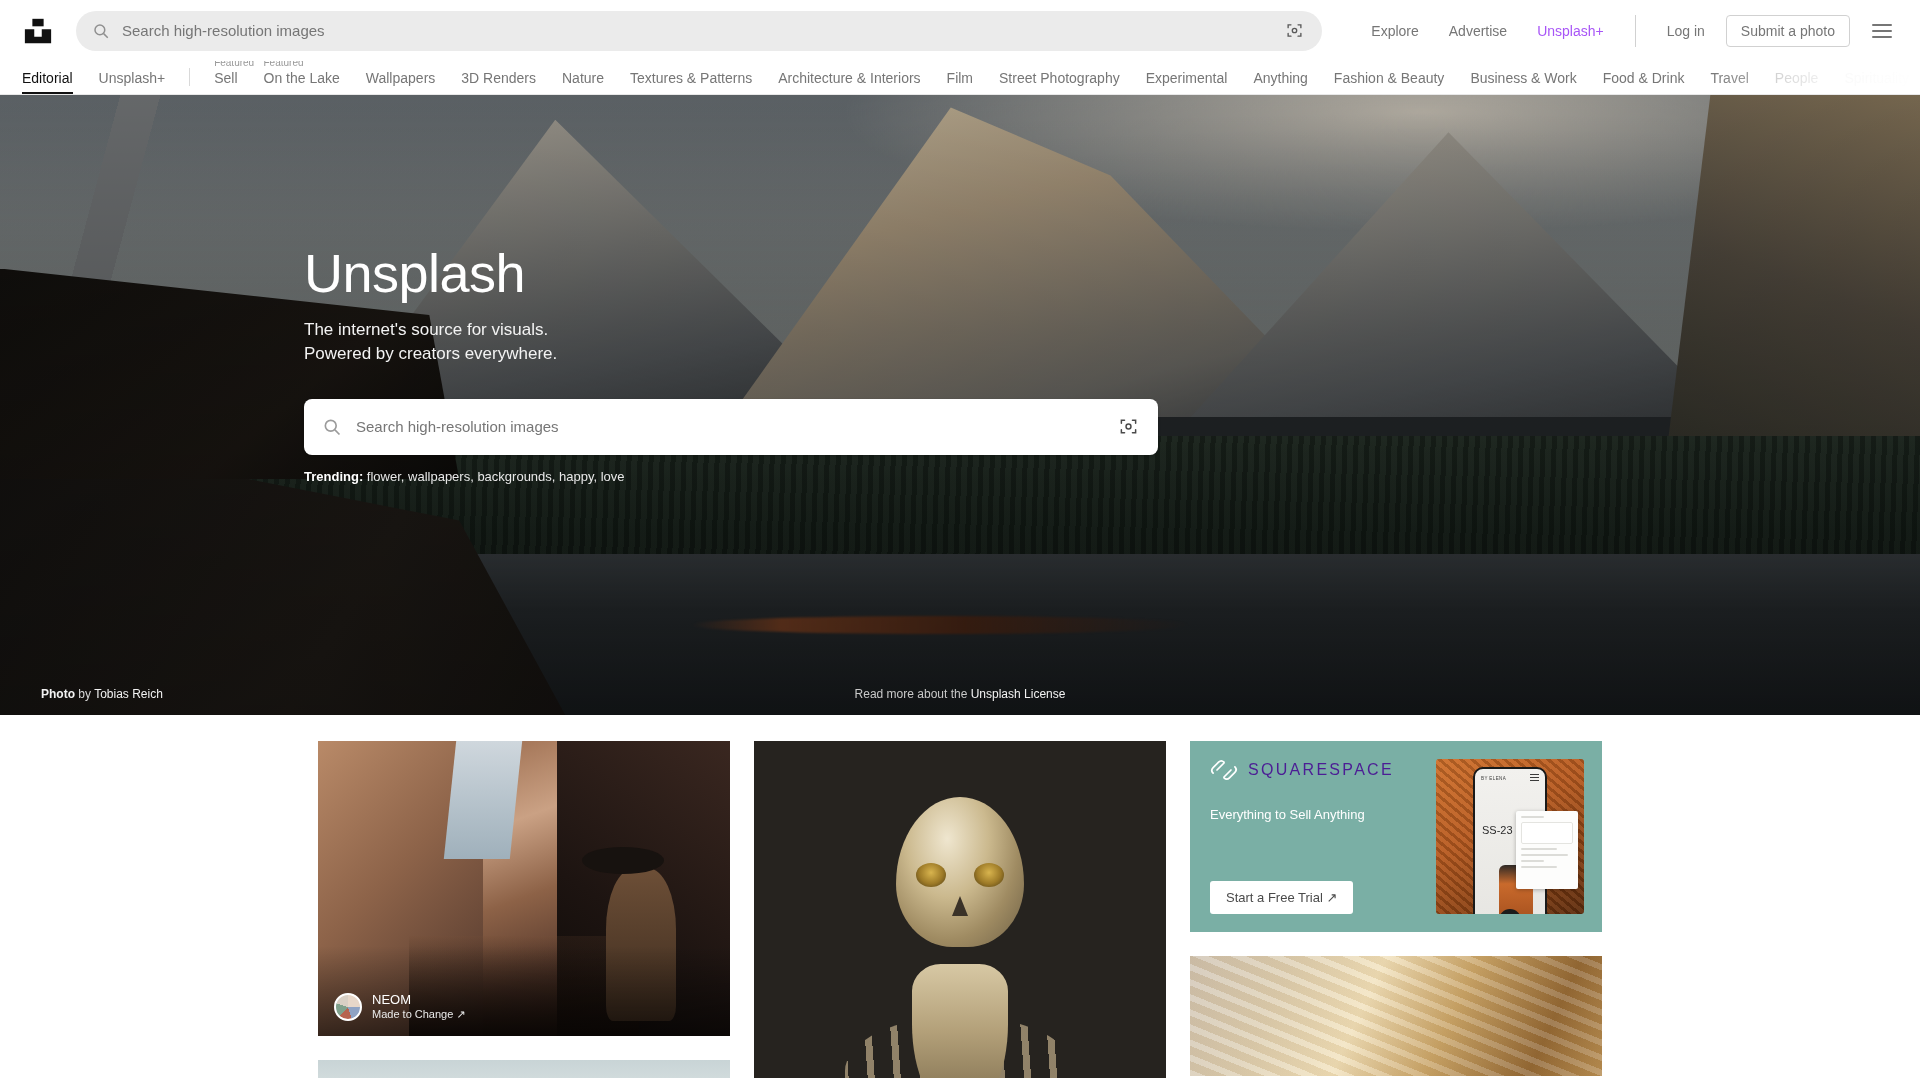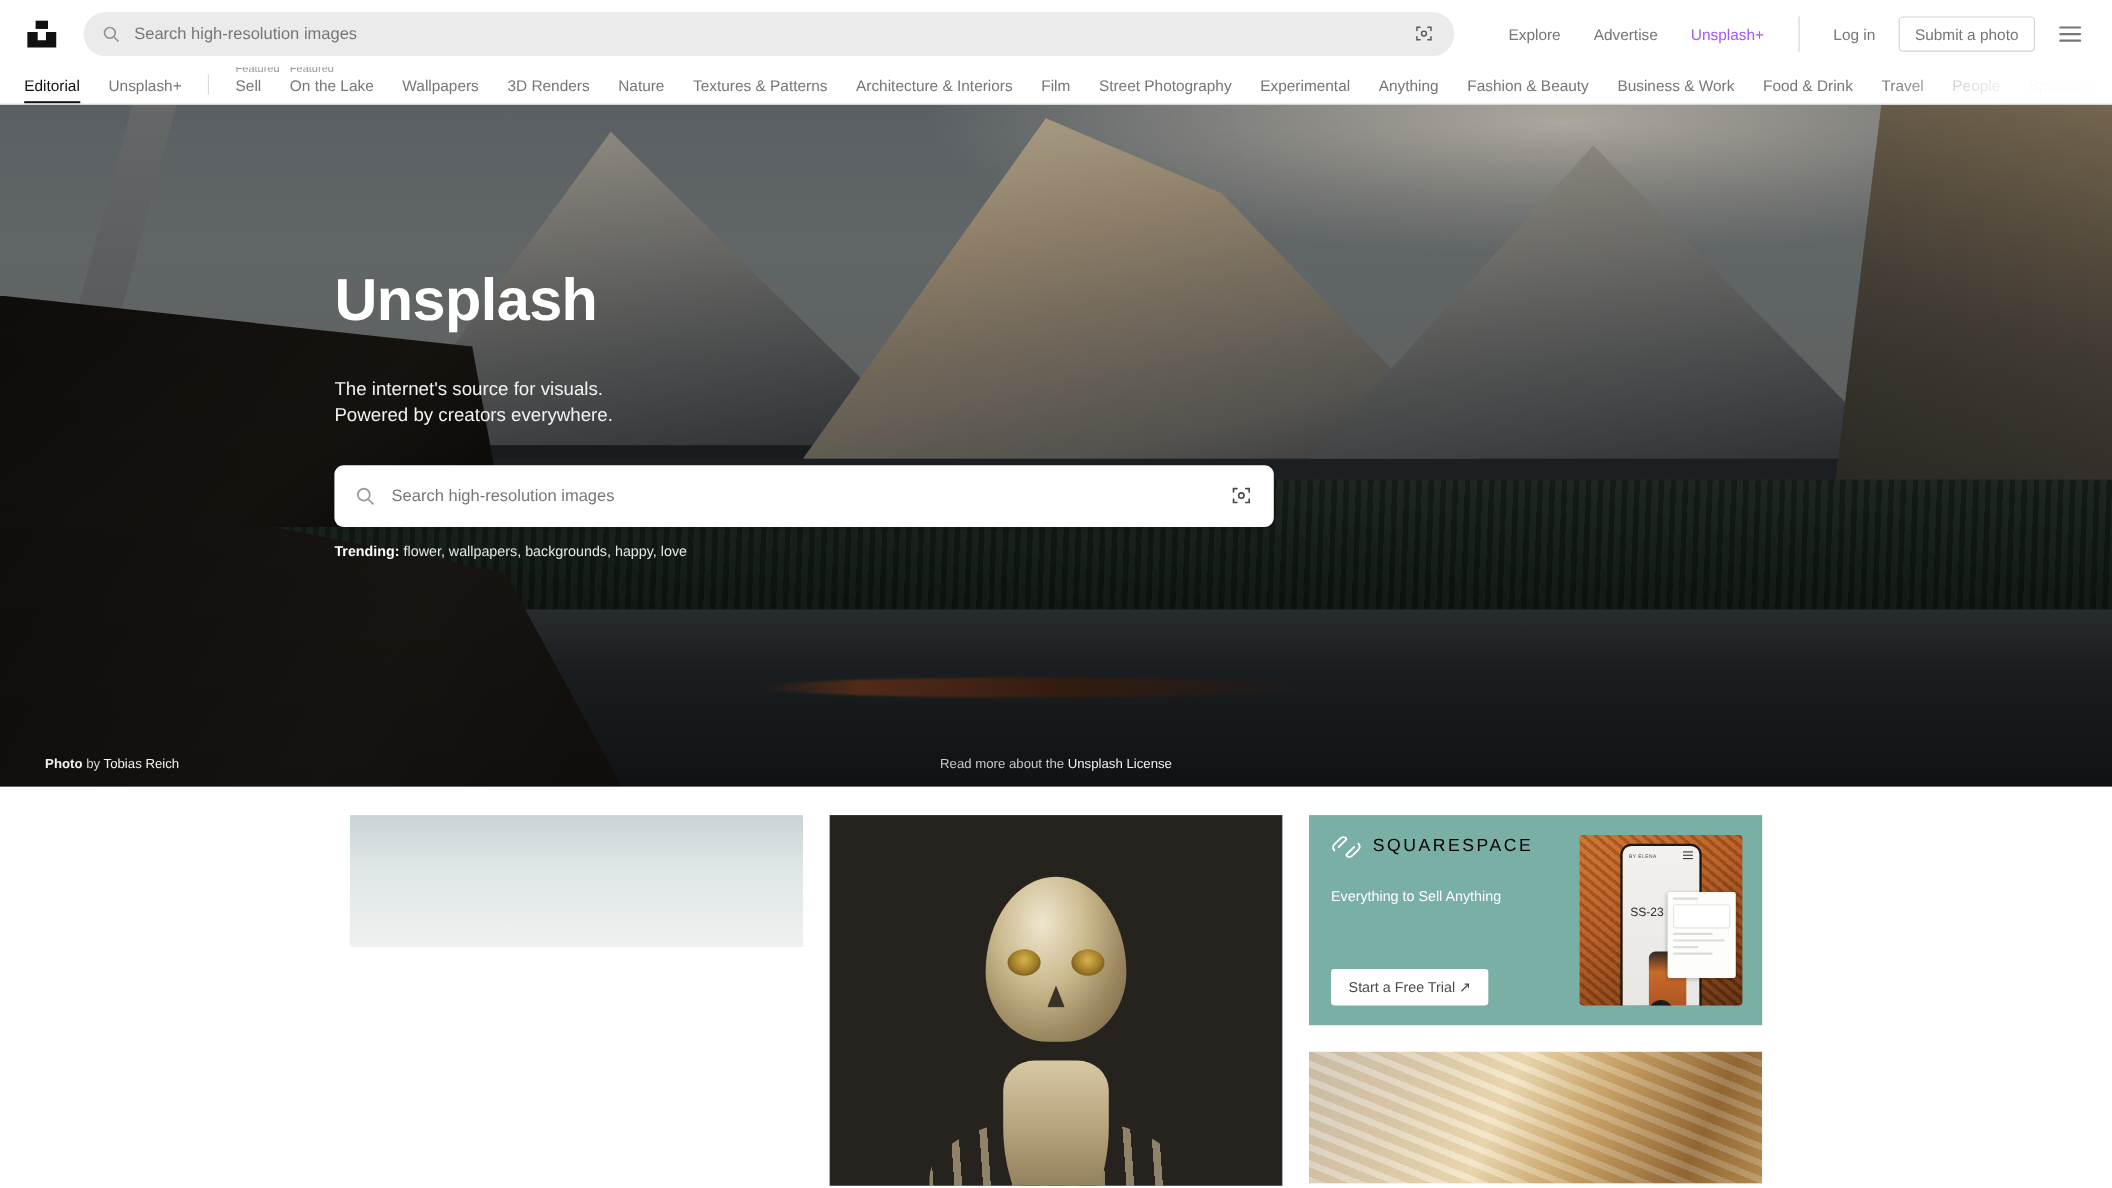--- a/index.html
+++ b/index.html
@@ -204,25 +204,25 @@
 
   .hero-inner {
     position: relative;
     z-index: 3;
     max-width: 1312px;
     margin: 0 auto;
     padding-top: 150px;
   }
   .hero-title {
     font-size: 54px;
-    font-weight: bold;
+    font-weight: normal;
     color: #fff;
     letter-spacing: -0.5px;
     line-height: 1.05;
-    margin-bottom: 40px;
+    margin-bottom: 16px;
   }
   .hero-sub {
     font-size: 17px;
     color: #f3f3f3;
     line-height: 1.45;
   }
   .hero-search {
     margin-top: 32px;
     width: 854px;
     height: 56px;
@@ -378,21 +378,21 @@
     display: flex;
     align-items: stretch;
     padding: 18px 18px 18px 20px;
     gap: 14px;
     position: relative;
   }
   .ad-left { flex: 1 1 auto; display:flex; flex-direction:column; }
   .ad-logo-row { display:flex; align-items:center; gap:10px; }
   .ad-logo-mark { width: 28px; height:22px; flex:0 0 28px; }
   .ad-brand {
-    font-size: 16px; letter-spacing: 2.3px; color:#000000; font-weight: 500;
+    font-size: 16px; letter-spacing: 2.3px; color:#4c1d95; font-weight: 500;
   }
   .ad-tag { font-size: 13px; color:#fff; margin-top: 26px; }
   .ad-cta {
     margin-top: auto;
     align-self:flex-start;
     background:#fff; border:0; border-radius: 3px;
     font-family:"Liberation Sans", sans-serif;
     font-size: 13px; color:#4a4a4a;
     padding: 9px 16px; cursor:pointer;
   }
@@ -588,20 +588,38 @@
   <div class="hero-license">
     <span>Read more about the</span>
     <a href="#">Unsplash License</a>
   </div>
 </section>
 
 <main class="gridwrap">
   <div class="grid">
 
     <div class="col">
+      <a class="card" href="#">
+        <div class="ph-canyon">
+          <div class="wall-l"></div>
+          <div class="sky-slot"></div>
+          <div class="wall-r"></div>
+          <div class="brush"></div>
+          <div class="hair"></div>
+          <div class="hat"></div>
+        </div>
+        <div class="card-attr-grad"></div>
+        <div class="card-attr">
+          <span class="avatar"></span>
+          <span>
+            <span class="attr-name" style="display:block">NEOM</span>
+            <span class="attr-tag" style="display:block">Made to Change ↗</span>
+          </span>
+        </div>
+      </a>
 
       <a class="card" href="#">
         <div class="ph-pale"></div>
       </a>
     </div>
 
     <div class="col">
       <a class="card" href="#">
         <div class="ph-skull">
           <div class="ribs"></div>

